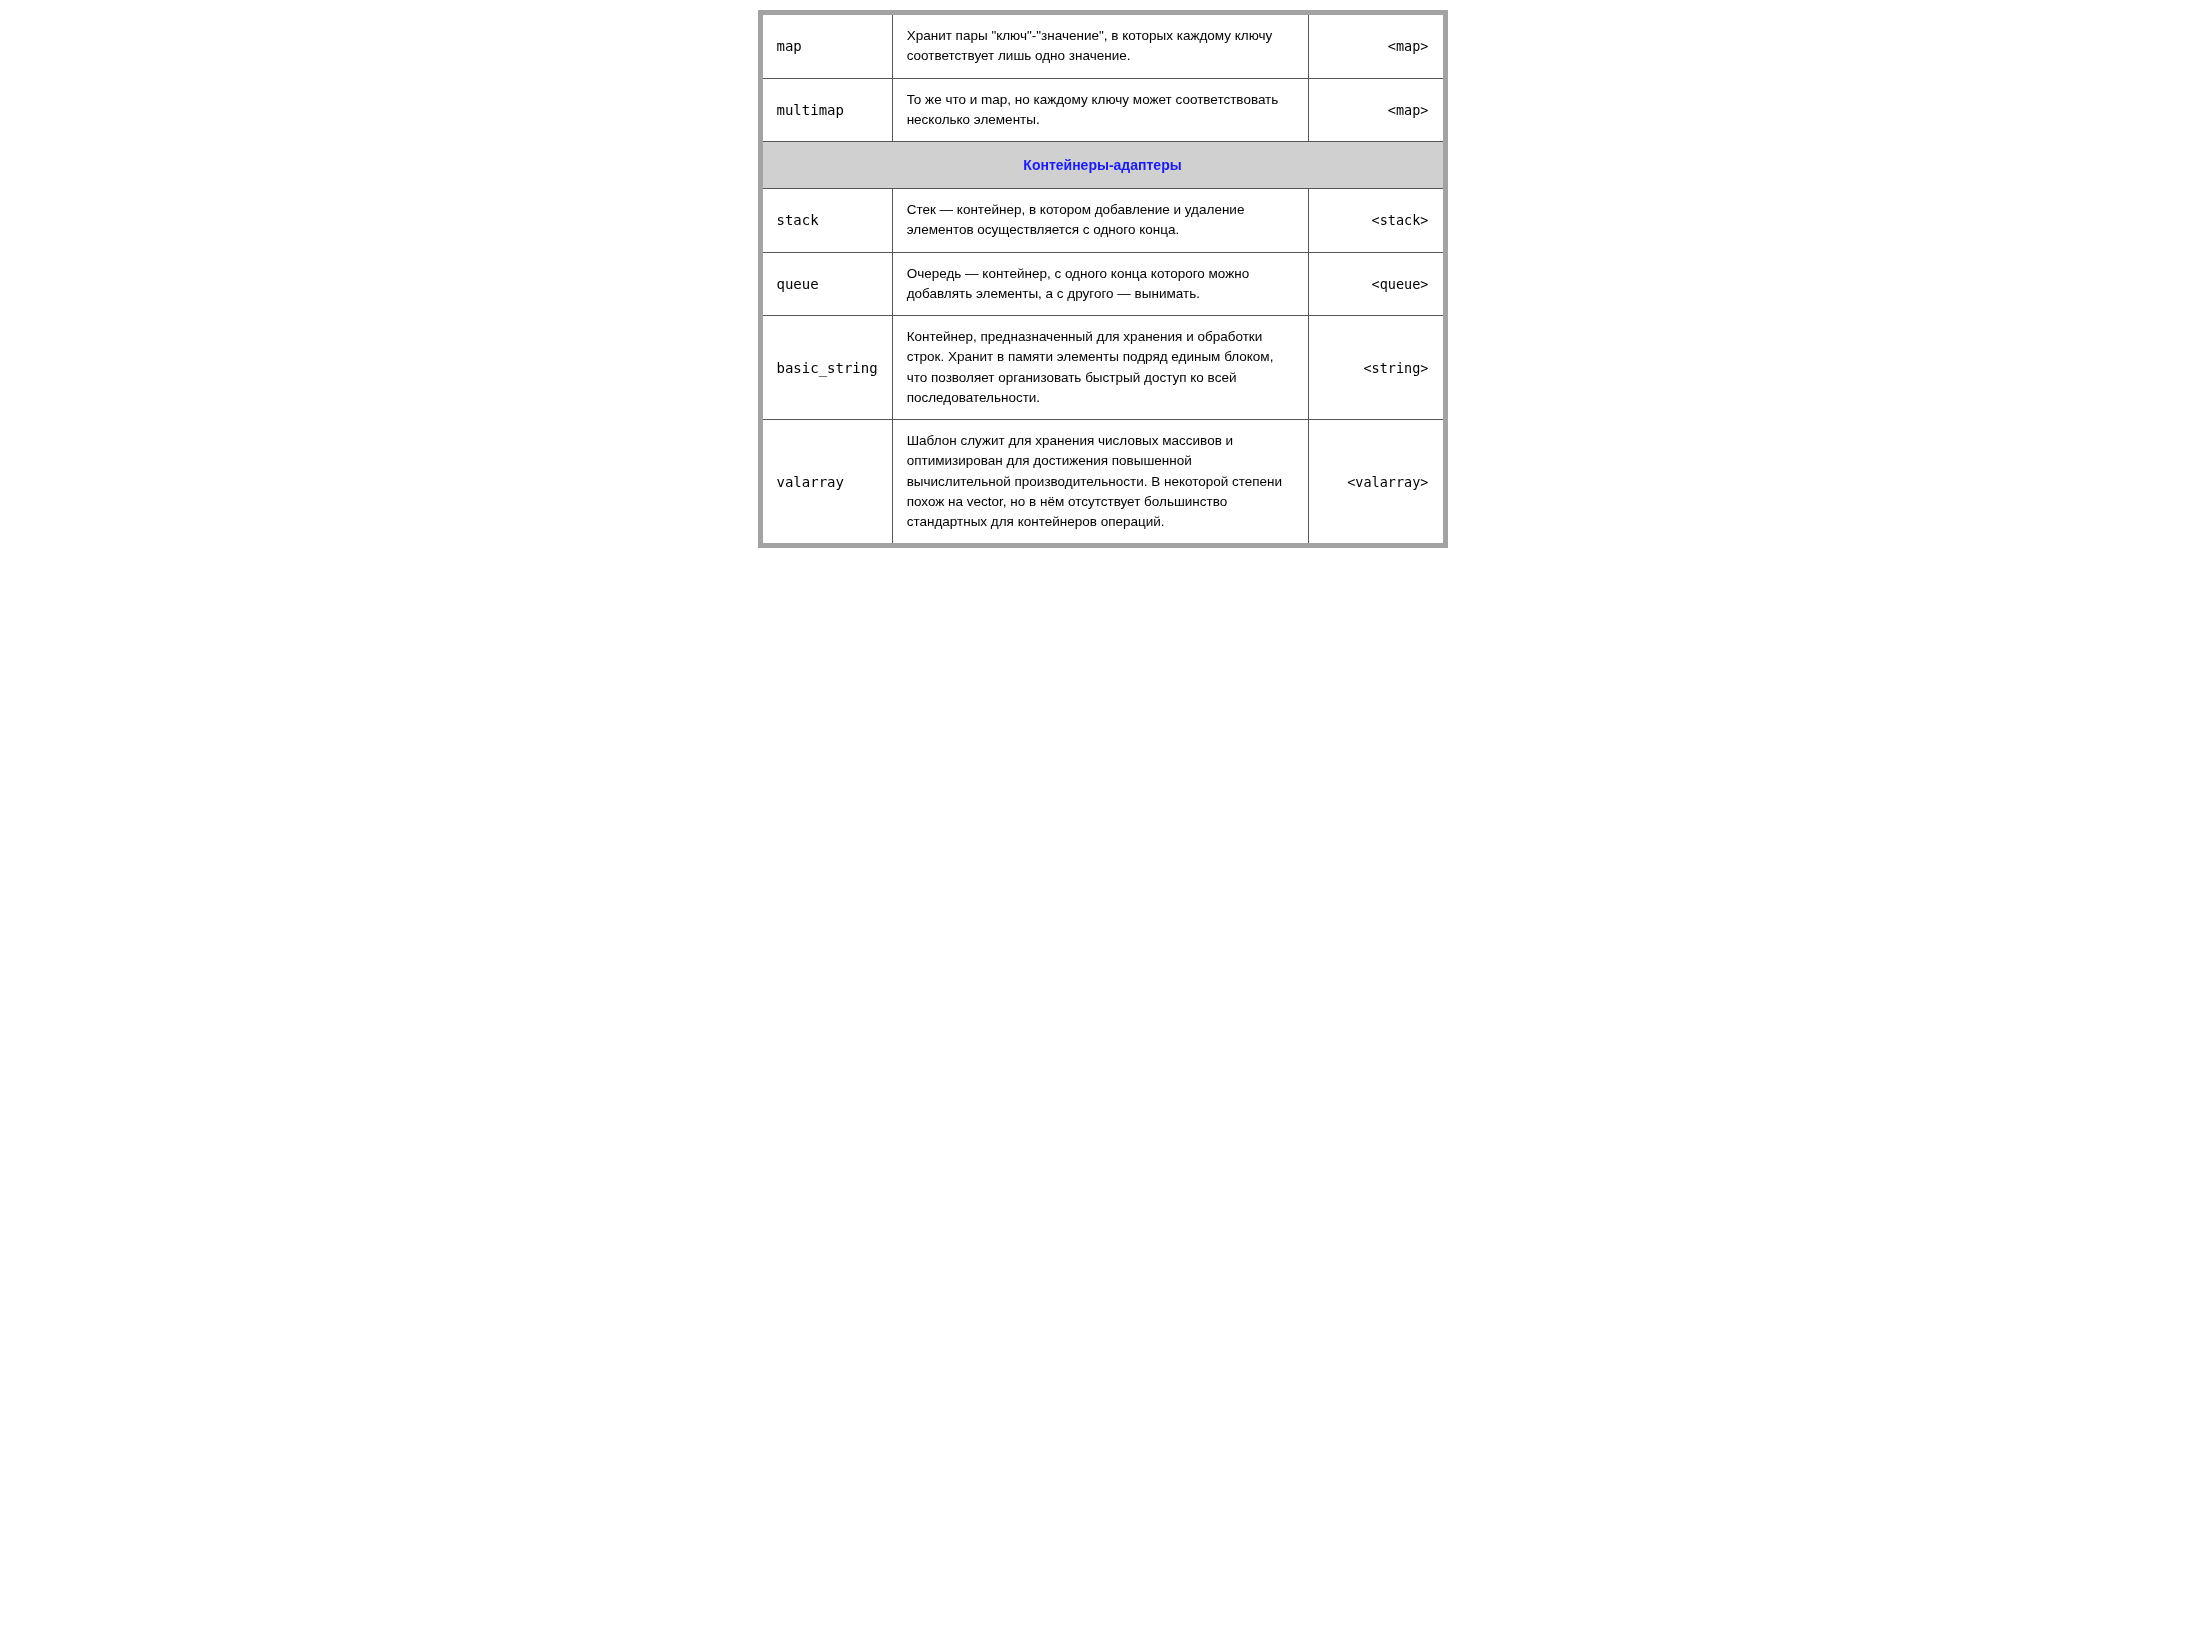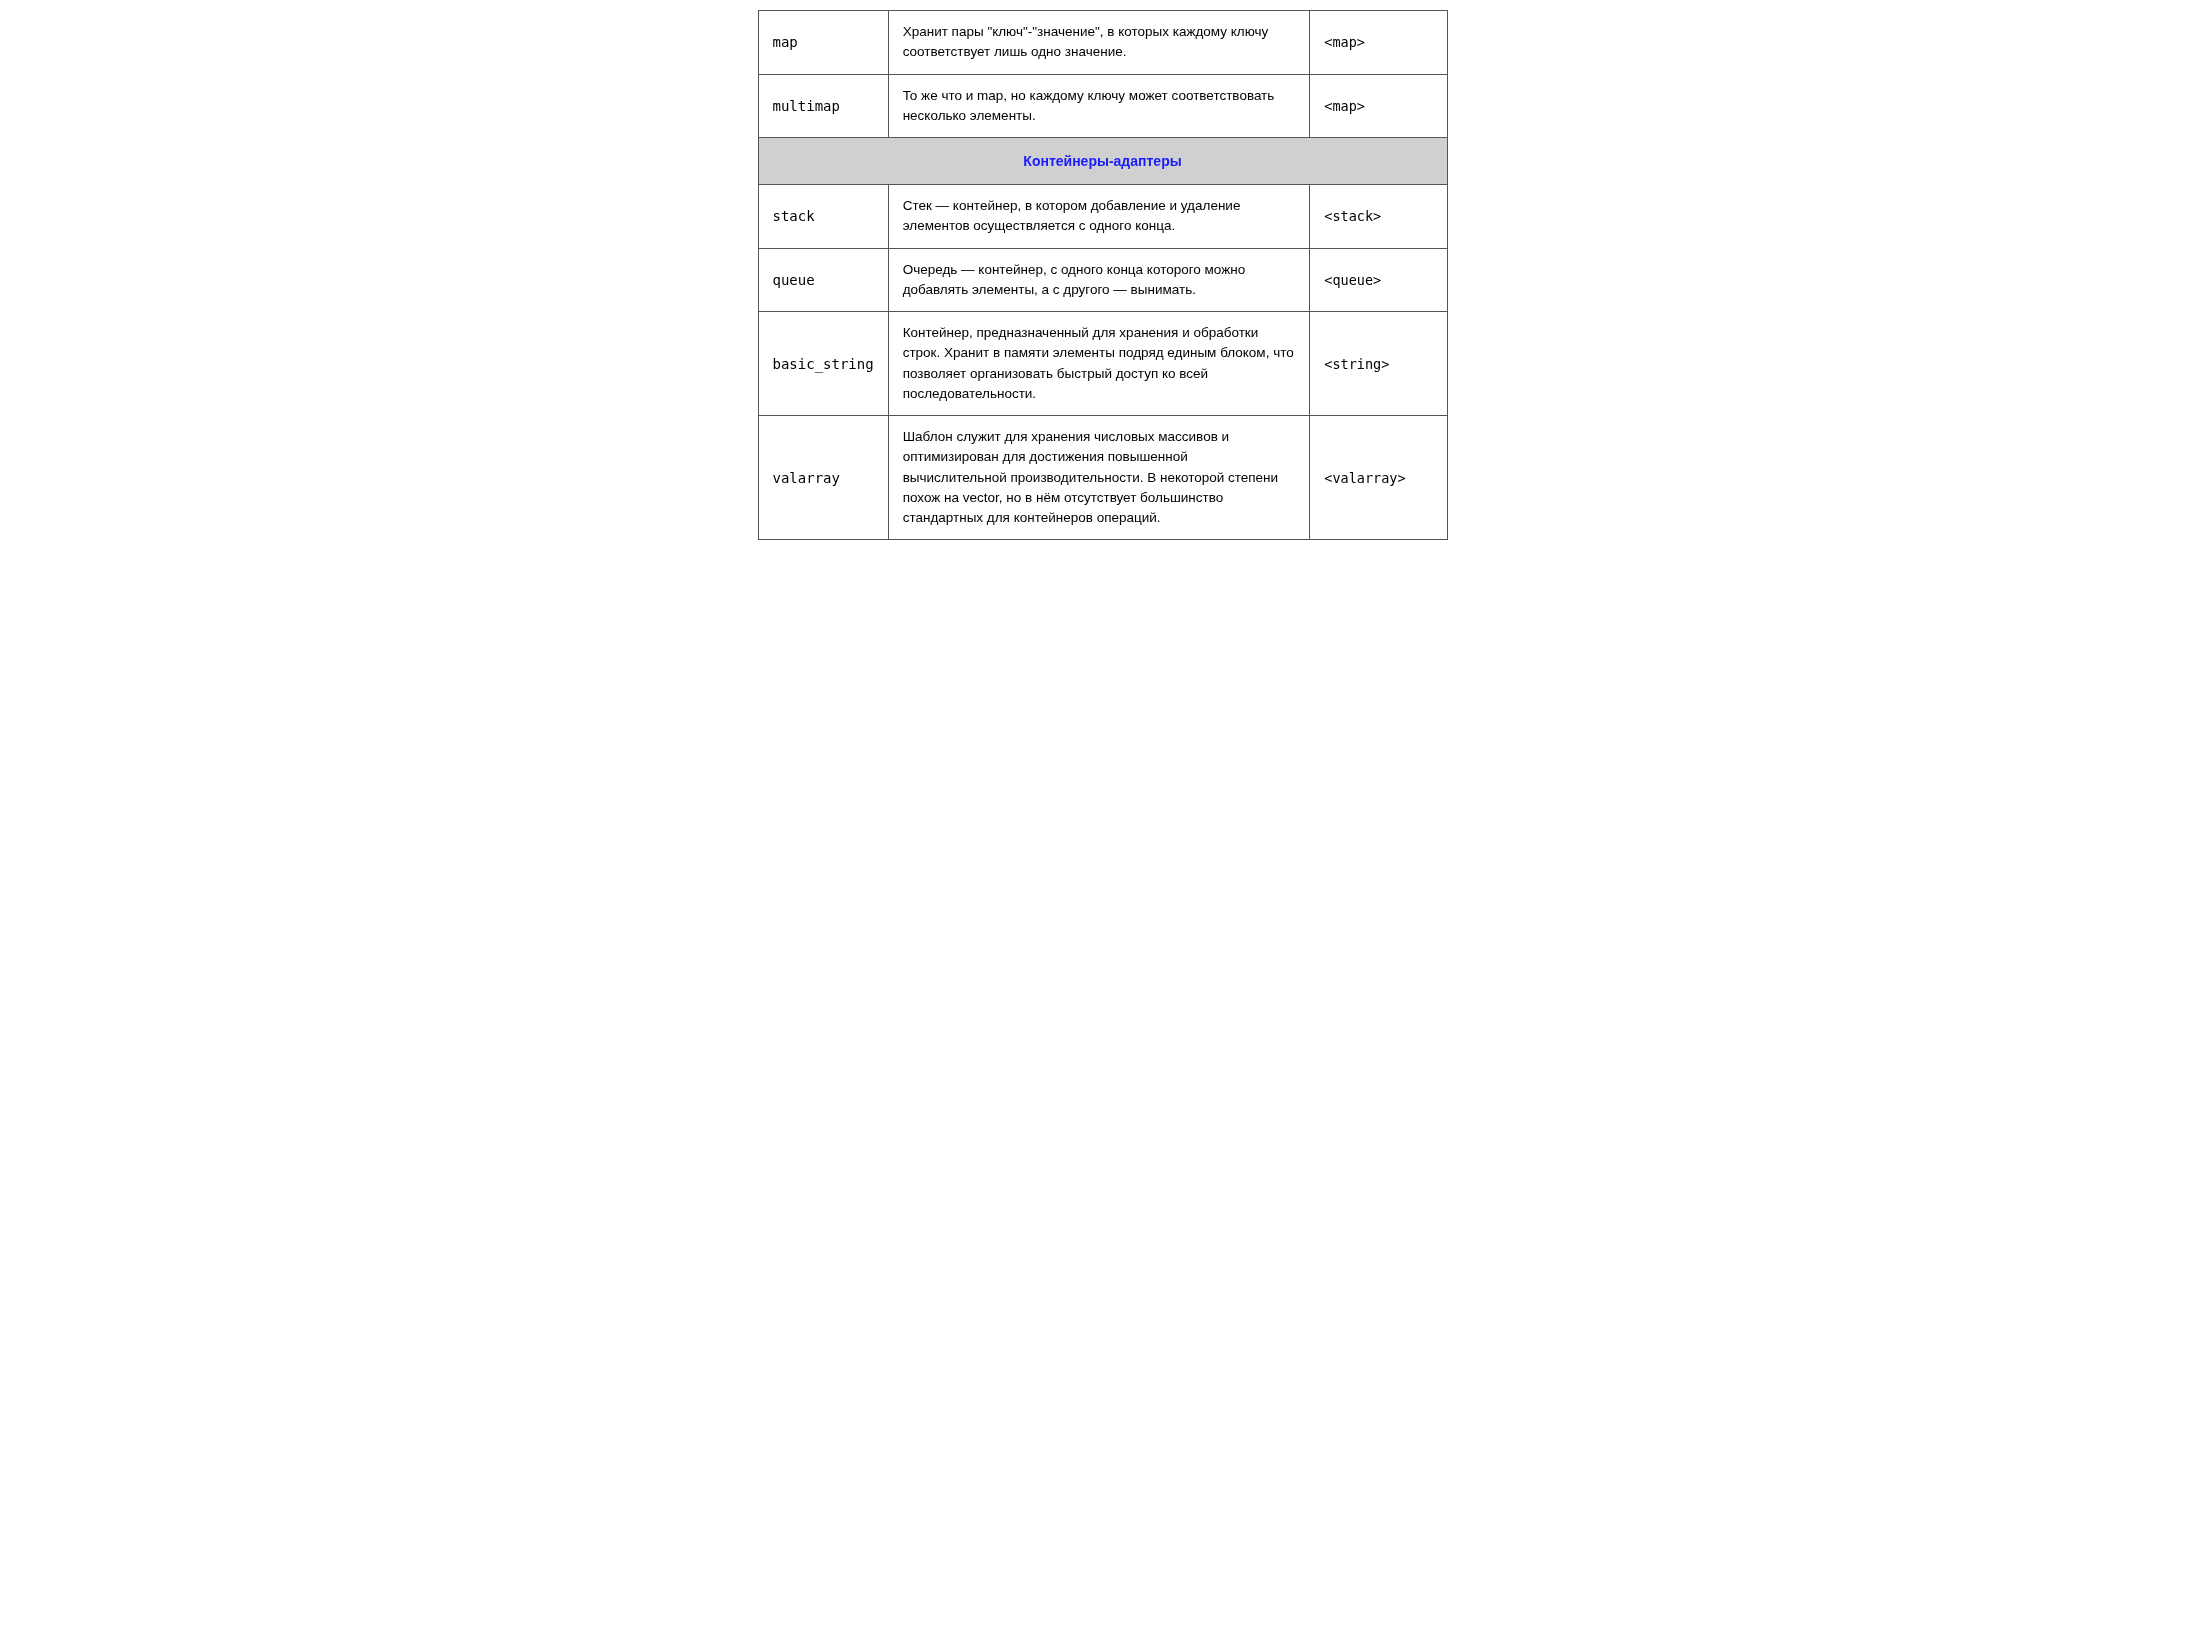--- a/index.html
+++ b/index.html
@@ -14,21 +14,21 @@
       padding: 10px;
     }
     .table-container {
       width: 100%;
       max-width: 690px;
       margin: 0 auto;
     }
     table {
       width: 100%;
       border-collapse: collapse;
-      border: 1px solid #a3a3a3;
+      border: 5px solid #a3a3a3;
     }
     td, th {
       border: 1px solid #555;
       padding: 11px 14px;
       vertical-align: middle;
     }
     .col-name {
       width: 18%;
       font-family: monospace;
       font-size: 14px;
@@ -36,21 +36,21 @@
     }
     .col-desc {
       width: 62%;
       font-size: 13.5px;
       line-height: 1.5;
     }
     .col-header {
       width: 20%;
       font-family: monospace;
       font-size: 13.5px;
-      text-align: left;
+      text-align: right;
       white-space: nowrap;
     }
     .section-header td {
       background-color: #d0d0d0;
       text-align: center;
       color: #1a1aff;
       font-size: 14px;
       font-weight: bold;
       padding: 15px;
     }

